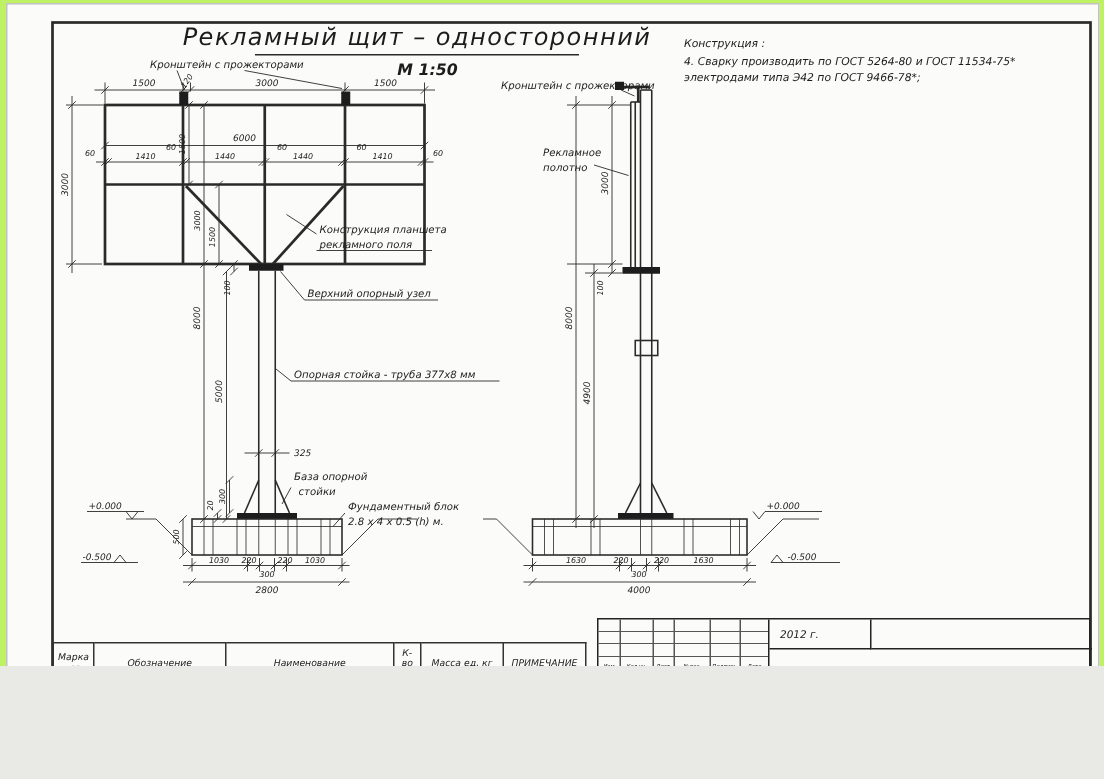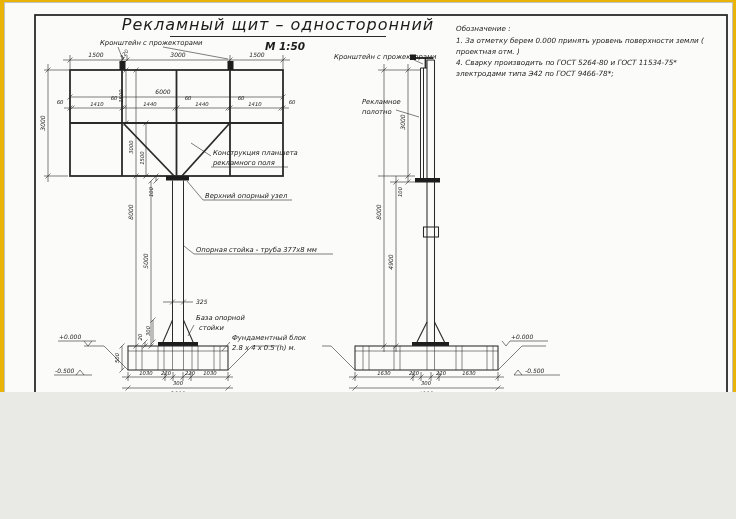--- a/index.html
+++ b/index.html
@@ -1,16 +1,16 @@
 <!DOCTYPE html>
 <html><head>
 <meta charset="utf-8">
 <style>
   html,body{margin:0;padding:0;background:#e9e9e6;}
-  #sheet{position:relative;width:736px;height:392px;background:#eab308;overflow:hidden;
+  #sheet{position:relative;width:736px;height:444px;background:#bef264;overflow:hidden;
          font-family:"DejaVu Sans",sans-serif;}
   #paper{position:absolute;left:4px;top:2px;width:727px;height:514px;background:#fbfbf9;
          border:1px solid #c2c2bf;}
   svg{position:absolute;left:0;top:0;}
   svg line,svg rect,svg polyline{stroke:#2a2a2a;fill:none;}
   svg .thick{stroke-width:1.8;}
   svg .med{stroke-width:1.05;}
   svg .thin{stroke-width:0.6;}
   svg .xtra{stroke-width:0.55;}
   svg rect.solid{fill:#1d1d1d;stroke:none;}
@@ -354,22 +354,21 @@
     <g>
       <text x="334" y="59" class="d7">Кронштейн с прожекторами</text>
       <line x1="414" y1="60" x2="423" y2="64" class="thin"></line>
       <text x="362" y="104" class="d7">Рекламное</text>
       <text x="362" y="114" class="d7">полотно</text>
       <line x1="396" y1="110" x2="419" y2="117" class="thin"></line>
     </g>
   </svg>
 
   <div id="notes" class="overlay">
-    <div>Обозначение :</div>
-    <div>1. За отметку берем 0.000 принять уровень поверхности земли ( проектная отм. )</div>
+    <div>Конструкция :</div>
     <div>4. Сварку производить по ГОСТ 5264-80 и ГОСТ 11534-75* электродами типа Э42 по ГОСТ 9466-78*;</div>
   </div>
 
   <table id="spec">
     <colgroup>
       <col style="width:27px">
         <col style="width:88px">
         <col style="width:112px">
       <col style="width:18px">
         <col style="width:55px">

